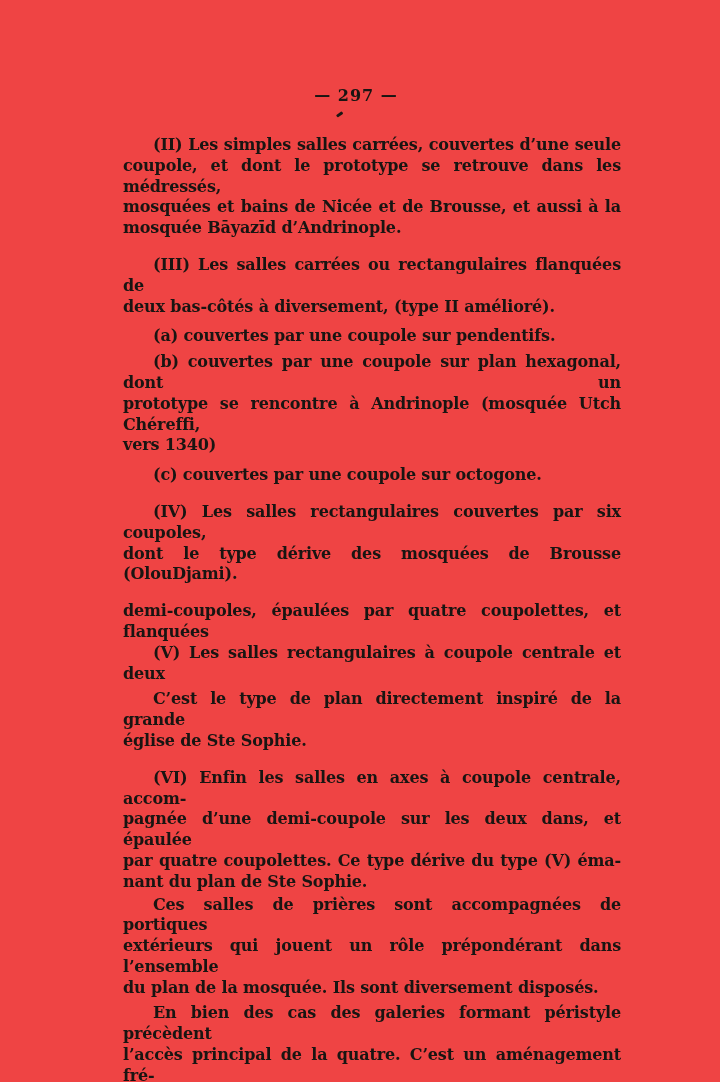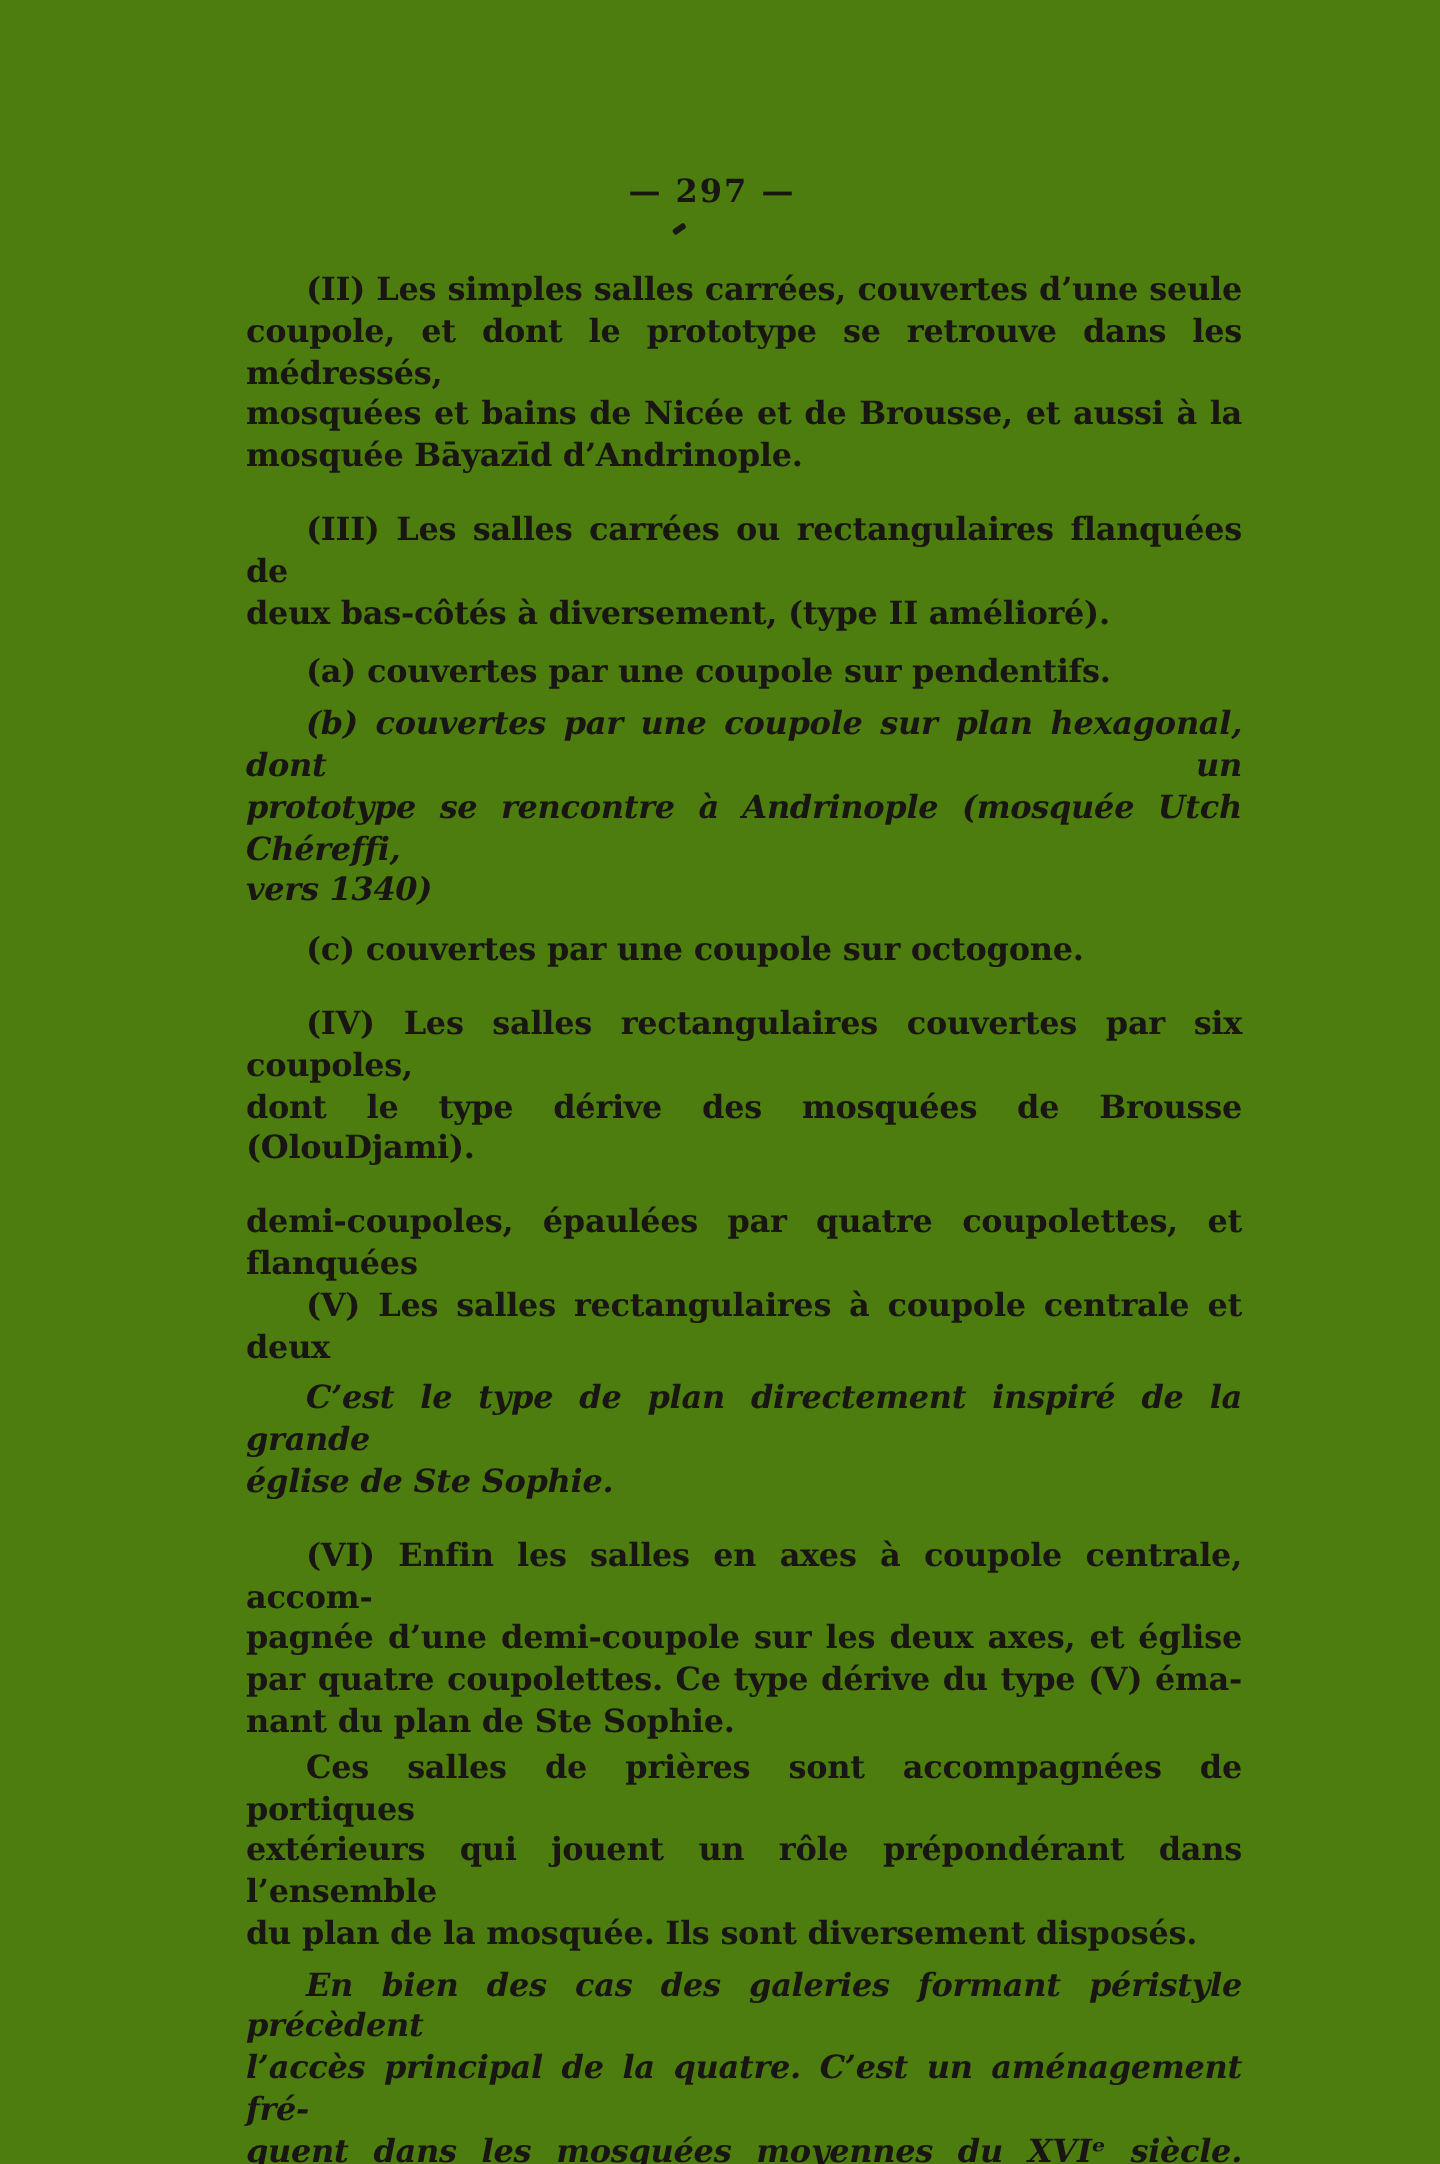--- a/index.html
+++ b/index.html
@@ -4,21 +4,21 @@
 <style>
   html, body {
     margin: 0;
     padding: 0;
     background: #e8e8e8;
   }
   .page {
     position: relative;
     width: 720px;
     height: 1082px;
-    background: #4d7c0f;
+    background: #ef4444;
     overflow: hidden;
     font-family: "DejaVu Serif", "Liberation Serif", serif;
     color: #191512;
   }
   .page-header {
     position: absolute;
     top: 86px;
     left: 123px;
     width: 466px;
     text-align: center;
@@ -36,21 +36,21 @@
     font-weight: 700;
     letter-spacing: -0.15px;
     text-rendering: optimizeLegibility;
   }
   .para {
     margin: 0;
   }
   
   .para.sp-none   { margin-top: 16px; }
   .para.sp-tiny   { margin-top: 2px; }
-  .para.sp-small  { margin-top: 5px; font-style: italic; }
+  .para.sp-small  { margin-top: 5px; }
   .para.sp-medium { margin-top: 9px; }
   .para.sp-large  { margin-top: 16px; }
   .line {
     line-height: 20.8px;
     text-align: justify;
     text-align-last: justify;
     white-space: normal;
   }
   .line.last {
     text-align-last: left;
@@ -110,21 +110,21 @@
       <div class="para sp-large">
         <div class="line">demi-coupoles, épaulées par quatre coupolettes, et flanquées</div>
         <div class="line first">(V) Les salles rectangulaires à coupole centrale et deux</div>
       </div>
       <div class="para sp-small">
         <div class="line first">C’est le type de plan directement inspiré de la grande</div>
         <div class="line last">église de Ste Sophie.</div>
       </div>
       <div class="para sp-large">
         <div class="line first">(VI) Enfin les salles en axes à coupole centrale, accom-</div>
-        <div class="line">pagnée d’une demi-coupole sur les deux axes, et église</div>
+        <div class="line">pagnée d’une demi-coupole sur les deux dans, et épaulée</div>
         <div class="line">par quatre coupolettes.  Ce type dérive du type (V) éma-</div>
         <div class="line last">nant du plan de Ste Sophie.</div>
       </div>
       <div class="para sp-tiny">
         <div class="line first">Ces salles de prières sont accompagnées de portiques</div>
         <div class="line">extérieurs qui jouent un rôle prépondérant dans l’ensemble</div>
         <div class="line last">du plan de la mosquée.  Ils sont diversement disposés.</div>
       </div>
       <div class="para sp-small">
         <div class="line first">En bien des cas des galeries formant péristyle précèdent</div>

